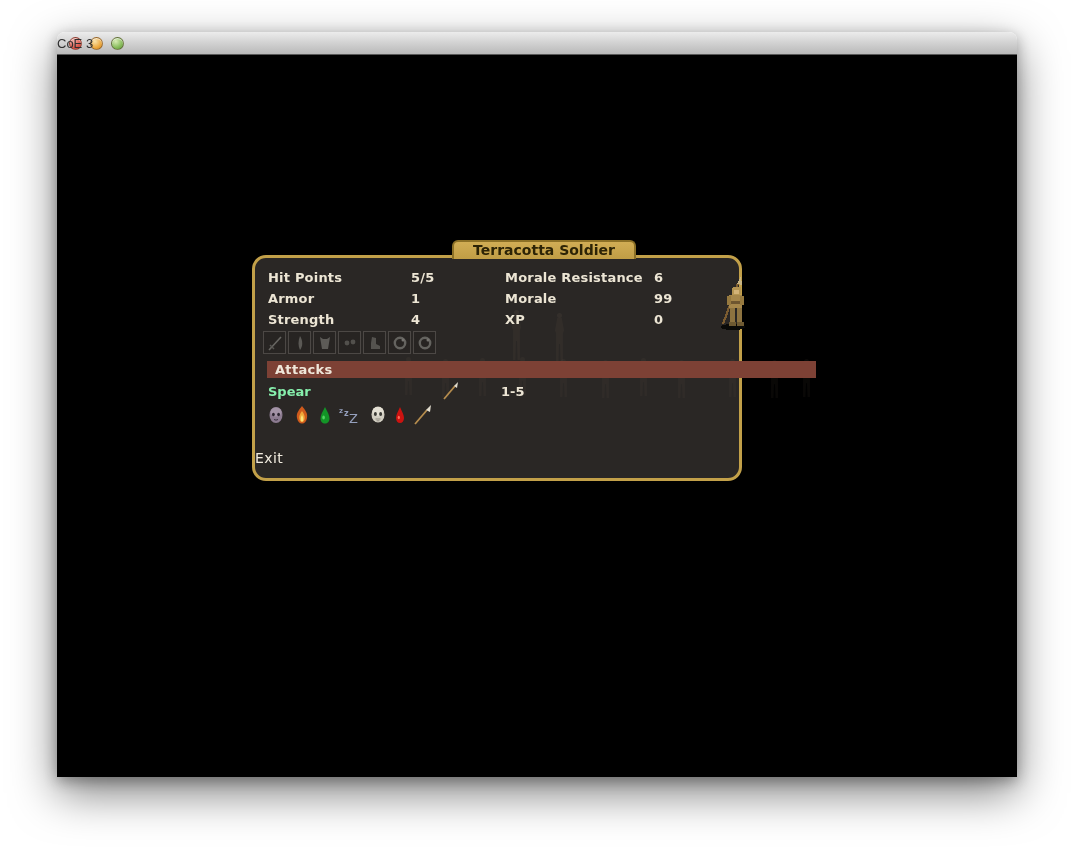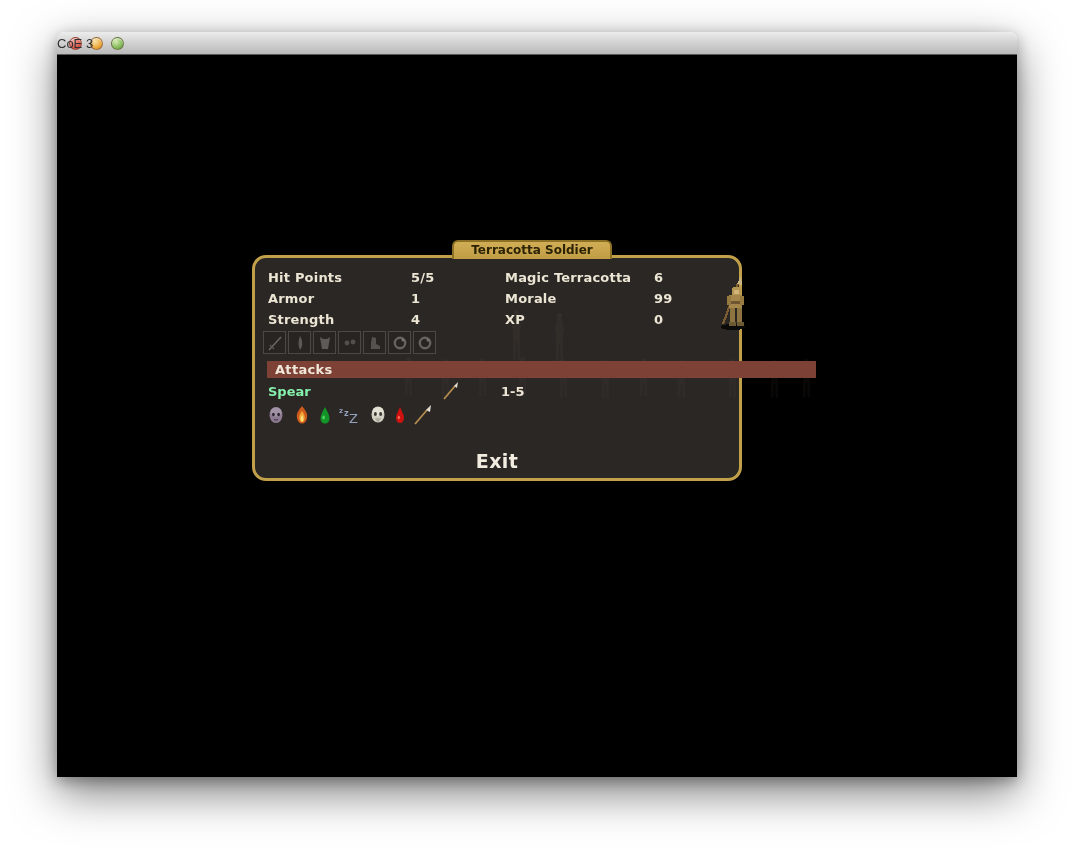--- a/index.html
+++ b/index.html
@@ -18,24 +18,24 @@
   .lights { position:absolute; left:12px; top:5px; display:flex; gap:8px; }
   .light { width:13px; height:13px; border-radius:50%; border:1px solid rgba(60,30,20,.45);
     box-shadow:inset 0 1px 1px rgba(255,255,255,.7); }
   .light.red    { background:radial-gradient(circle at 35% 30%, #f6b1a9, #d9574a 60%, #b03528); }
   .light.yellow { background:radial-gradient(circle at 35% 30%, #fbe3a9, #eda93f 60%, #c87f1d); }
   .light.green  { background:radial-gradient(circle at 35% 30%, #d8ecb4, #86bb5a 60%, #5d9336); }
 
   .game-content { position:absolute; top:23px; left:0; right:0; bottom:0; background:#000; }
 
   
-  .dialog-tab { position:absolute; left:395px; top:185px; width:160px; height:19px;
+  .dialog-tab { position:absolute; left:395px; top:185px; width:184px; height:19px;
     background:linear-gradient(#d1ad55,#c09d45); border:2px solid #8c7026; border-bottom:none;
     border-radius:6px 6px 0 0; z-index:6; text-align:center;
-    font-size:12px; font-weight:bold; color:#2c2306; line-height:16px; }
+    font-size:14px; font-weight:bold; color:#2c2306; line-height:16px; }
   .dialog-panel { position:absolute; left:195px; top:200px; width:490px; height:226px;
     background:#2a2725; border:3px solid #c2a049; border-radius:14px; z-index:5; }
 
   .stat-label, .stat-value { position:absolute; font-size:13px; font-weight:bold;
     color:#ece5d4; z-index:3; letter-spacing:.2px; }
 
   
   .slot-row { position:absolute; left:8px; top:73px; display:flex; gap:2px; z-index:3; }
   .slot { width:23px; height:23px; border:1px solid #4c4845; background:#272422;
     display:flex; align-items:center; justify-content:center; }
@@ -59,22 +59,22 @@
 
   .attack-name { position:absolute; left:13px; top:126px; font-size:13px; font-weight:bold;
     color:#86efac; z-index:3;text-align:center; }
   .attack-dmg { position:absolute; left:210px; top:126px; font-size:13px; font-weight:bold;
     color:#ece5d4; z-index:3;margin-left:36px; }
   .attack-icon { position:absolute; left:186px; top:123px; z-index:3; }
 
   .ability-row { position:absolute; left:11px; top:146px; display:flex; gap:6px;
     align-items:center; z-index:3; }
 
-  .exit-btn { position:absolute; left:0; width:100%; top:192px; text-align:center;
-    font-size:19px; font-weight:bold; color:#f2ece0; z-index:3; cursor:pointer;
+  .exit-btn { position:absolute; left:0; width:100%; top:192px; text-align:left;
+    font-size:14px; font-weight:normal; color:#f2ece0; z-index:3; cursor:pointer;
     letter-spacing:.4px; }
 
   .unit-sprite { position:absolute; left:452px; top:16px; z-index:3; }
 </style>
 </head>
 <body>
 
 <div class="mac-window">
   <div class="titlebar">
     <div class="lights">
@@ -105,21 +105,21 @@
       <div class="ghost small" style="left:514px; top:102px;"></div>
       <div class="ghost small" style="left:546px; top:101px;"></div>
 
       <div class="stat-label" style="left:13px; top:12px;">Hit Points</div>
       <div class="stat-value" style="left:156px; top:12px;">5/5</div>
       <div class="stat-label" style="left:13px; top:33px;">Armor</div>
       <div class="stat-value" style="left:156px; top:33px;">1</div>
       <div class="stat-label" style="left:13px; top:54px;">Strength</div>
       <div class="stat-value" style="left:156px; top:54px;">4</div>
 
-      <div class="stat-label" style="left:250px; top:12px;">Magic Terracotta</div>
+      <div class="stat-label" style="left:250px; top:12px;">Morale Resistance</div>
       <div class="stat-value" style="left:399px; top:12px;">6</div>
       <div class="stat-label" style="left:250px; top:33px;">Morale</div>
       <div class="stat-value" style="left:399px; top:33px;">99</div>
       <div class="stat-label" style="left:250px; top:54px;">XP</div>
       <div class="stat-value" style="left:399px; top:54px;">0</div>
 
       <div class="unit-sprite">
         <svg width="50" height="60" viewBox="0 0 50 60" shape-rendering="crispEdges">
           <ellipse cx="26" cy="53" rx="12" ry="3.2" fill="#0a0a08"></ellipse>
           <line x1="16" y1="50" x2="31" y2="9" stroke="#7c5c30" stroke-width="2.2"></line>

